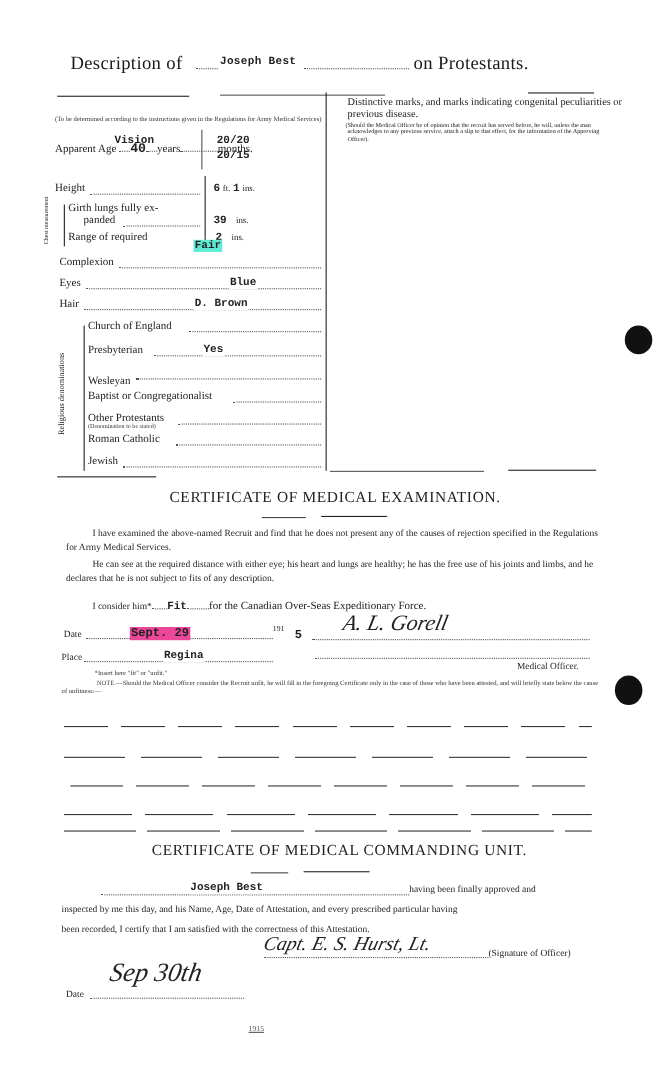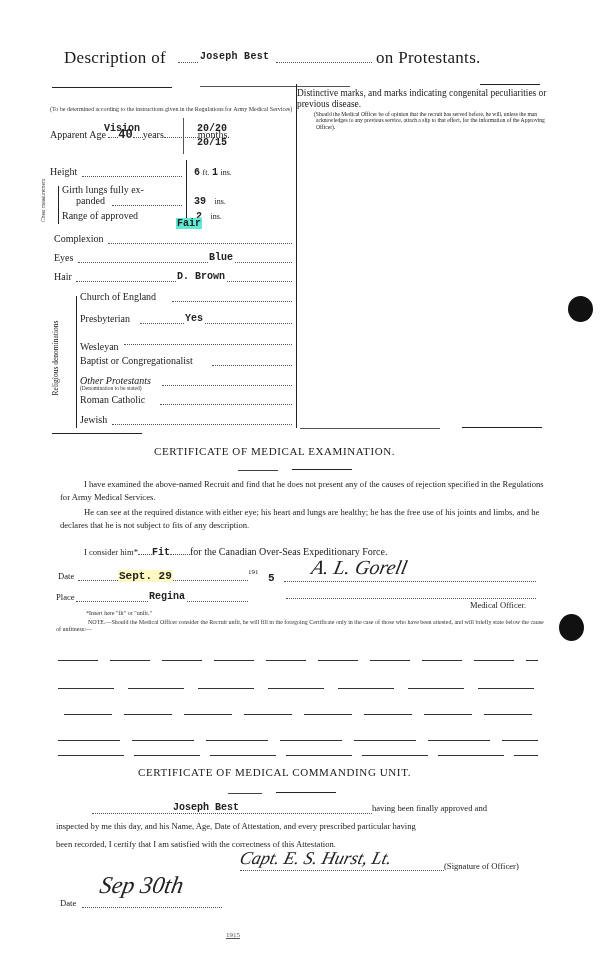--- a/index.html
+++ b/index.html
@@ -8,21 +8,21 @@
     .abs { position: absolute; }
     .mono { font-family: "Liberation Mono", "DejaVu Sans Mono", monospace; font-weight: bold; color: #222; }
     .dots { border-bottom: 1px dotted #555; }
     .hline { position: absolute; height: 1px; background: #222; }
     .vline { position: absolute; width: 1px; background: #222; }
     .title { font-size: 17px; letter-spacing: 0.3px; }
     .lbl { font-size: 10px; color: #222; white-space: nowrap; }
     .small { font-size: 6px; color: #333; line-height: 7px; }
     .fill { font-size: 10px; }
     .hole { position: absolute; border-radius: 50%; background: #111; }
-    .heading { font-size: 11px; letter-spacing: 0.6px; color: #222; white-space: nowrap; }
+    .heading { font-size: 14px; letter-spacing: 0.6px; color: #222; white-space: nowrap; }
     .para { font-size: 8.6px; color: #222; line-height: 13px; }
     .sig { font-family: "Liberation Serif", "DejaVu Serif", serif; font-style: italic; color: #222; }
     .rule-seg { position: absolute; height: 1px; background: #333; }
   </style>
 </head>
 <body>
 
 <div class="abs title" style="left:64px; top:48px; width:500px; height:24px;">
   <span style="position:absolute; left:0; top:0;">Description of</span>
   <span class="dots" style="position:absolute; left:114px; top:14px; width:20px;"></span>
@@ -62,21 +62,21 @@
 
 <div class="abs" style="left:40px; top:194px; width:38px; font-size:5.5px; transform:rotate(-90deg); transform-origin:left top; white-space:nowrap; top:222px;">Chest measurement</div>
 <div class="vline" style="left:58px; top:186px; height:38px;"></div>
 <div class="abs lbl" style="left:62px; top:184px;">Girth lungs fully ex-</div>
 <div class="abs lbl" style="left:76px; top:195px;">panded</div>
 <div class="abs dots" style="left:112px; top:205px; width:70px;"></div>
 <div class="abs lbl" style="left:194px; top:195px;">
   <span class="mono">39</span>
   <span style="font-size:8px; margin-left:6px;">ins.</span>
 </div>
-<div class="abs lbl" style="left:62px; top:210px;">Range of approved</div>
+<div class="abs lbl" style="left:62px; top:210px;">Range of required</div>
 <div class="abs lbl" style="left:196px; top:210px;">
   <span class="mono">2</span>
   <span style="font-size:8px; margin-left:6px;">ins.</span>
 </div>
 
 <div class="abs lbl" style="left:54px; top:233px;">Complexion</div>
 <div class="abs dots" style="left:108px; top:243px; width:184px;"></div>
 <div class="abs mono" style="left:176px; top:218px; font-size:10px; background:#5eead4; padding:0 1px;">Fair</div>
 
 <div class="abs lbl" style="left:54px; top:252px;">Eyes</div>
@@ -96,50 +96,50 @@
 <div class="abs lbl" style="left:80px; top:313px;">Presbyterian</div>
 <div class="abs dots" style="left:140px; top:323px; width:152px;"></div>
 <div class="abs mono" style="left:184px; top:313px; font-size:10px; background:#fff; padding:0 1px;">Yes</div>
 
 <div class="abs lbl" style="left:80px; top:341px;">Wesleyan</div>
 <div class="abs dots" style="left:124px; top:344px; width:168px;"></div>
 
 <div class="abs lbl" style="left:80px; top:355px;">Baptist or Congregationalist</div>
 <div class="abs dots" style="left:212px; top:365px; width:80px;"></div>
 
-<div class="abs lbl" style="left:80px; top:375px;font-style:italic;">Other Protestants</div>
+<div class="abs lbl" style="left:80px; top:375px;">Other Protestants</div>
 <div class="abs dots" style="left:162px; top:385px; width:130px;"></div>
 <div class="abs small" style="left:80px; top:385px; font-size:5.5px;">(Denomination to be stated)</div>
 
 <div class="abs lbl" style="left:80px; top:394px;">Roman Catholic</div>
 <div class="abs dots" style="left:160px; top:404px; width:132px;"></div>
 
 <div class="abs lbl" style="left:80px; top:414px;">Jewish</div>
 <div class="abs dots" style="left:112px; top:424px; width:180px;"></div>
 
-<div class="abs" style="left:297px; top:88px; width:264px; font-size:9.4px; line-height:11px;font-family:Liberation Serif, serif;">Distinctive marks, and marks indicating congenital peculiarities or previous disease.</div>
+<div class="abs" style="left:316px; top:88px; width:264px; font-size:9.4px; line-height:11px;font-family:Liberation Serif, serif;">Distinctive marks, and marks indicating congenital peculiarities or previous disease.</div>
 <div class="abs" style="left:306px; top:111px; width:254px; font-size:5.6px; line-height:6.4px; text-indent:-2px; padding-left:10px;">(Should the Medical Officer be of opinion that the recruit has served before, he will, unless the man acknowledges to any previous service, attach a slip to that effect, for the information of the Approving Officer).</div>
 
 <div class="hole" style="left:568px; top:296px; width:25px; height:26px;"></div>
 <div class="hole" style="left:559px; top:614px; width:25px; height:27px;"></div>
 
 <div class="abs heading" style="left:154px; top:445px;">CERTIFICATE OF MEDICAL EXAMINATION.</div>
 <div class="hline" style="left:238px; top:470px; width:40px; background:#444;"></div>
 <div class="hline" style="left:292px; top:469px; width:60px; background:#222;"></div>
 
 <div class="abs para" style="left:60px; top:478px; width:486px; text-indent:24px;">I have examined the above-named Recruit and find that he does not present any of the causes of rejection specified in the Regulations for Army Medical Services.</div>
 <div class="abs para" style="left:60px; top:506px; width:490px; text-indent:24px;">He can see at the required distance with either eye; his heart and lungs are healthy; he has the free use of his joints and limbs, and he declares that he is not subject to fits of any description.</div>
 
 <div class="abs para" style="left:84px; top:545px; width:440px; white-space:nowrap;">
   <span>I consider him*</span><span class="dots" style="display:inline-block; width:14px;"></span><span class="mono" style="font-size:10px;">Fit</span><span class="dots" style="display:inline-block; width:20px;"></span><span style="font-size:10px;">for the Canadian Over-Seas Expeditionary Force.</span>
 </div>
 
 <div class="abs para" style="left:58px; top:570px;">Date</div>
 <div class="abs dots" style="left:78px; top:580px; width:170px;"></div>
-<div class="abs mono" style="left:118px; top:570px; font-size:11px; background:#fef9c3; padding:0 1px;">Sept. 29</div>
+<div class="abs mono" style="left:118px; top:570px; font-size:11px; background:#ec4899; padding:0 1px;">Sept. 29</div>
 <div class="abs" style="left:248px; top:568px; font-size:7px;">191</div>
 <div class="abs mono" style="left:268px; top:572px; font-size:11px;">5</div>
 
 <div class="abs dots" style="left:284px; top:581px; width:252px;"></div>
 <div class="abs sig" style="left:312px; top:556px; font-size:20px; transform:skewX(-12deg);">A. L. Gorell</div>
 
 <div class="abs para" style="left:56px; top:591px;font-family:Liberation Serif, serif;">Place</div>
 <div class="abs dots" style="left:76px; top:601px; width:172px;"></div>
 <div class="abs mono" style="left:148px; top:591px; font-size:10px; background:#fff; padding:0 1px;">Regina</div>
 <div class="abs dots" style="left:286px; top:598px; width:250px;"></div>

